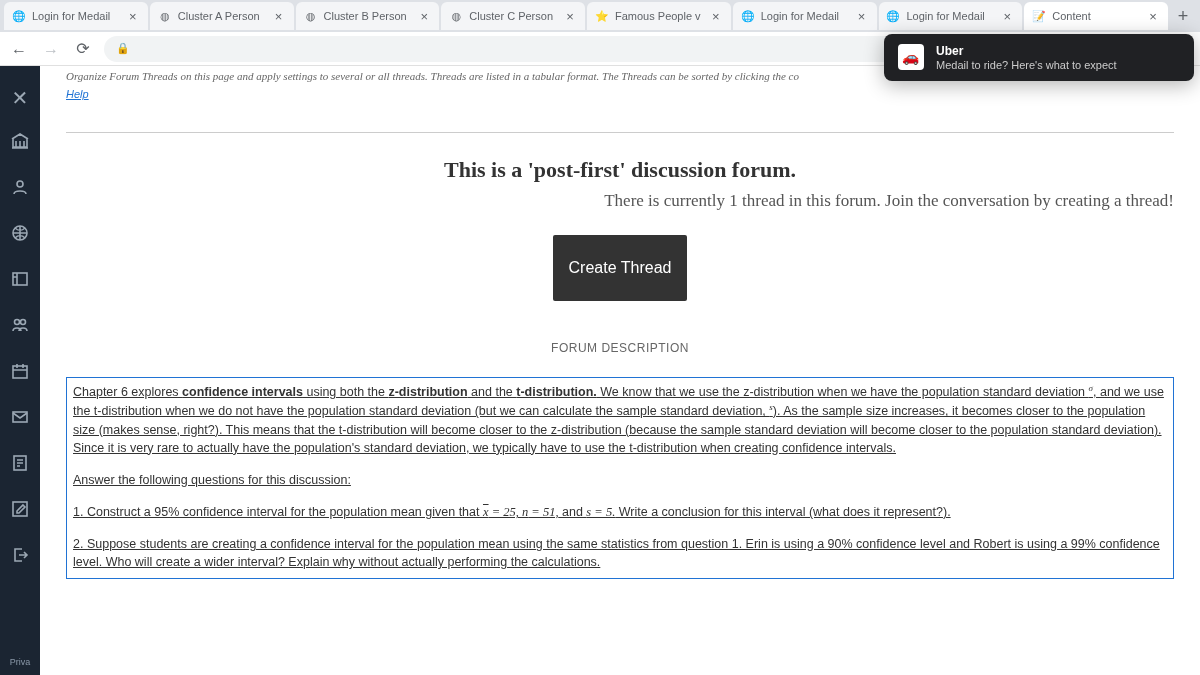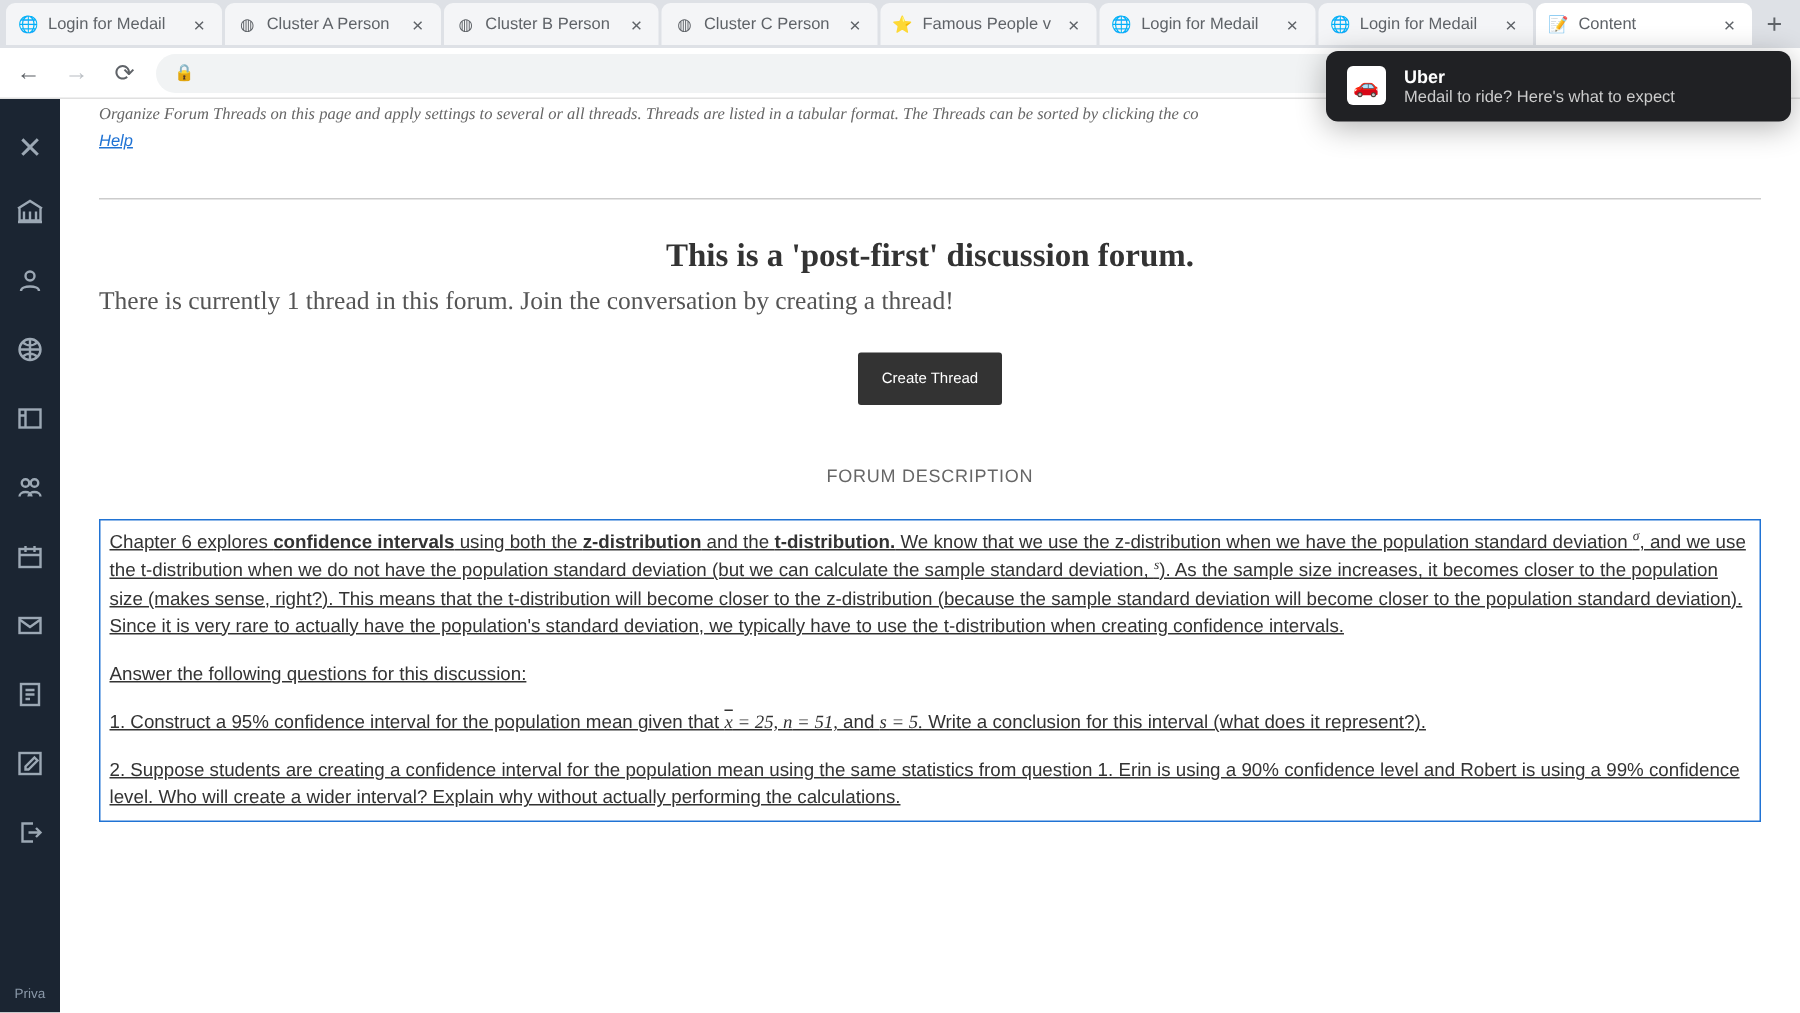--- a/index.html
+++ b/index.html
@@ -35,22 +35,22 @@
 .sidebar-item.close-x { font-size: 20px; height: 40px; }
 .sidebar-footer { margin-top: auto; padding-bottom: 8px; width: 100%; display: flex; flex-direction: column; align-items: center; }
 .priv-label { font-size: 9px; color: #8a98a8; }
 
 .content { flex: 1; overflow: auto; padding: 0 26px 20px 26px; background: #fff; }
 .help-text { font-style: italic; font-size: 11px; color: #666; padding: 4px 0 2px 0; font-family: Georgia, serif; }
 .help-link { color: #2073d4; text-decoration: underline; font-style: italic; font-size: 11px; }
 .divider { height: 1px; background: #ccc; margin: 30px 0 24px 0; }
 
 .forum-heading { text-align: center; font-family: Georgia, serif; font-weight: 700; font-size: 22px; color: #333; margin-bottom: 8px; }
-.forum-sub { text-align: left; font-family: Georgia, serif; font-size: 17px; color: #555; margin-bottom: 24px; }
-.create-btn { display: block; margin: 0 auto 40px auto; background: #333; color: #fff; border: none; padding: 12px 16px; font-size: 10px; cursor: pointer; border-radius: 2px; }
+.forum-sub { text-align: right; font-family: Georgia, serif; font-size: 17px; color: #555; margin-bottom: 24px; }
+.create-btn { display: block; margin: 0 auto 40px auto; background: #333; color: #fff; border: none; padding: 24px 16px; font-size: 16px; cursor: pointer; border-radius: 2px; }
 
 .description-label { text-align: center; font-size: 12px; color: #666; letter-spacing: 0.5px; margin-bottom: 22px; }
 .desc-box { border: 1.5px solid #2073d4; padding: 4px 6px; font-size: 12.5px; line-height: 1.45; color: #333; }
 .desc-box p { margin-bottom: 14px; text-decoration: underline; }
 .desc-box p:last-child { margin-bottom: 3px; }
 .bold { font-weight: 700; }
 .sup { font-size: 9px; vertical-align: super; font-style: italic; }
 .math { font-style: italic; font-family: Georgia, serif; }
 .overline { text-decoration: overline; }
 

